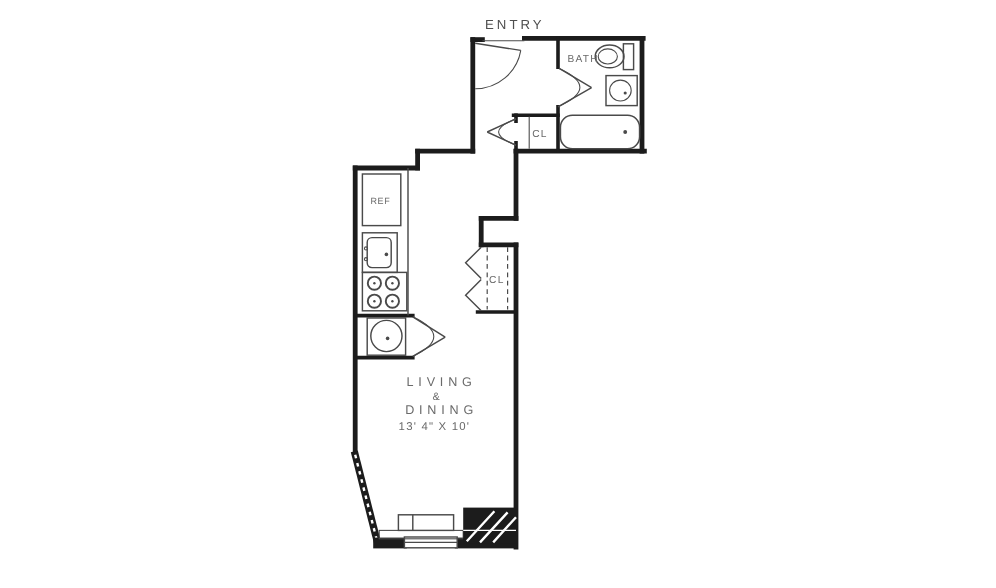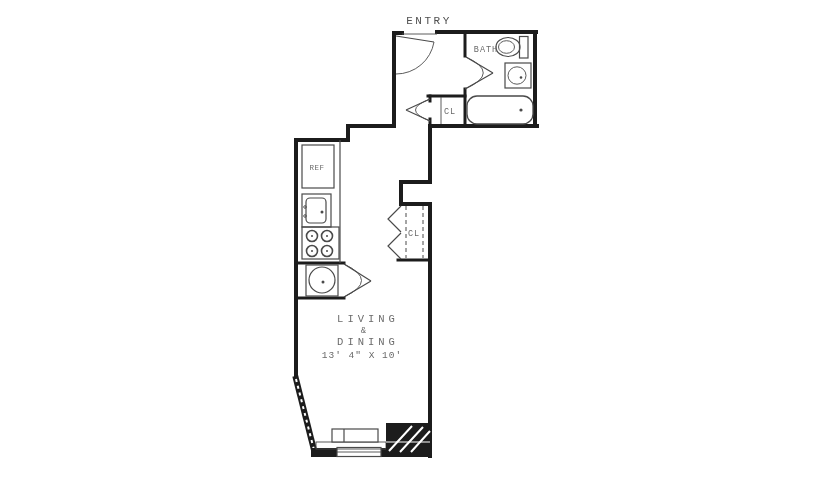--- a/index.html
+++ b/index.html
@@ -2,21 +2,21 @@
 <html style="--background: #ffffff; --wall: #1c1c1c; --fixture: #4a4a4a; --text: #6a6a6a; --text_dark: #4f4f4f;"><head>
 <meta charset="utf-8">
 <style>
   html, body { margin: 0; padding: 0; background: #ffffff; }
   .canvas {
     position: relative;
     width: 830px;
     height: 490px;
     background: var(--background, #ffffff);
     overflow: hidden;
-    font-family: Liberation Mono, monospace;
+    font-family: Liberation Sans, sans-serif;
   }
   svg { position: absolute; inset: 0; }
 
   
   .w4 { stroke: var(--wall, #1c1c1c); stroke-width: 4; fill: none; stroke-linecap: square; }
   .w3 { stroke: var(--wall, #1c1c1c); stroke-width: 3; fill: none; stroke-linecap: square; }
   .w5 { stroke: var(--wall, #1c1c1c); stroke-width: 6; fill: none; stroke-linecap: square; }
 
   
   .fx  { stroke: var(--fixture, #4a4a4a); stroke-width: 1.2; fill: none; }

